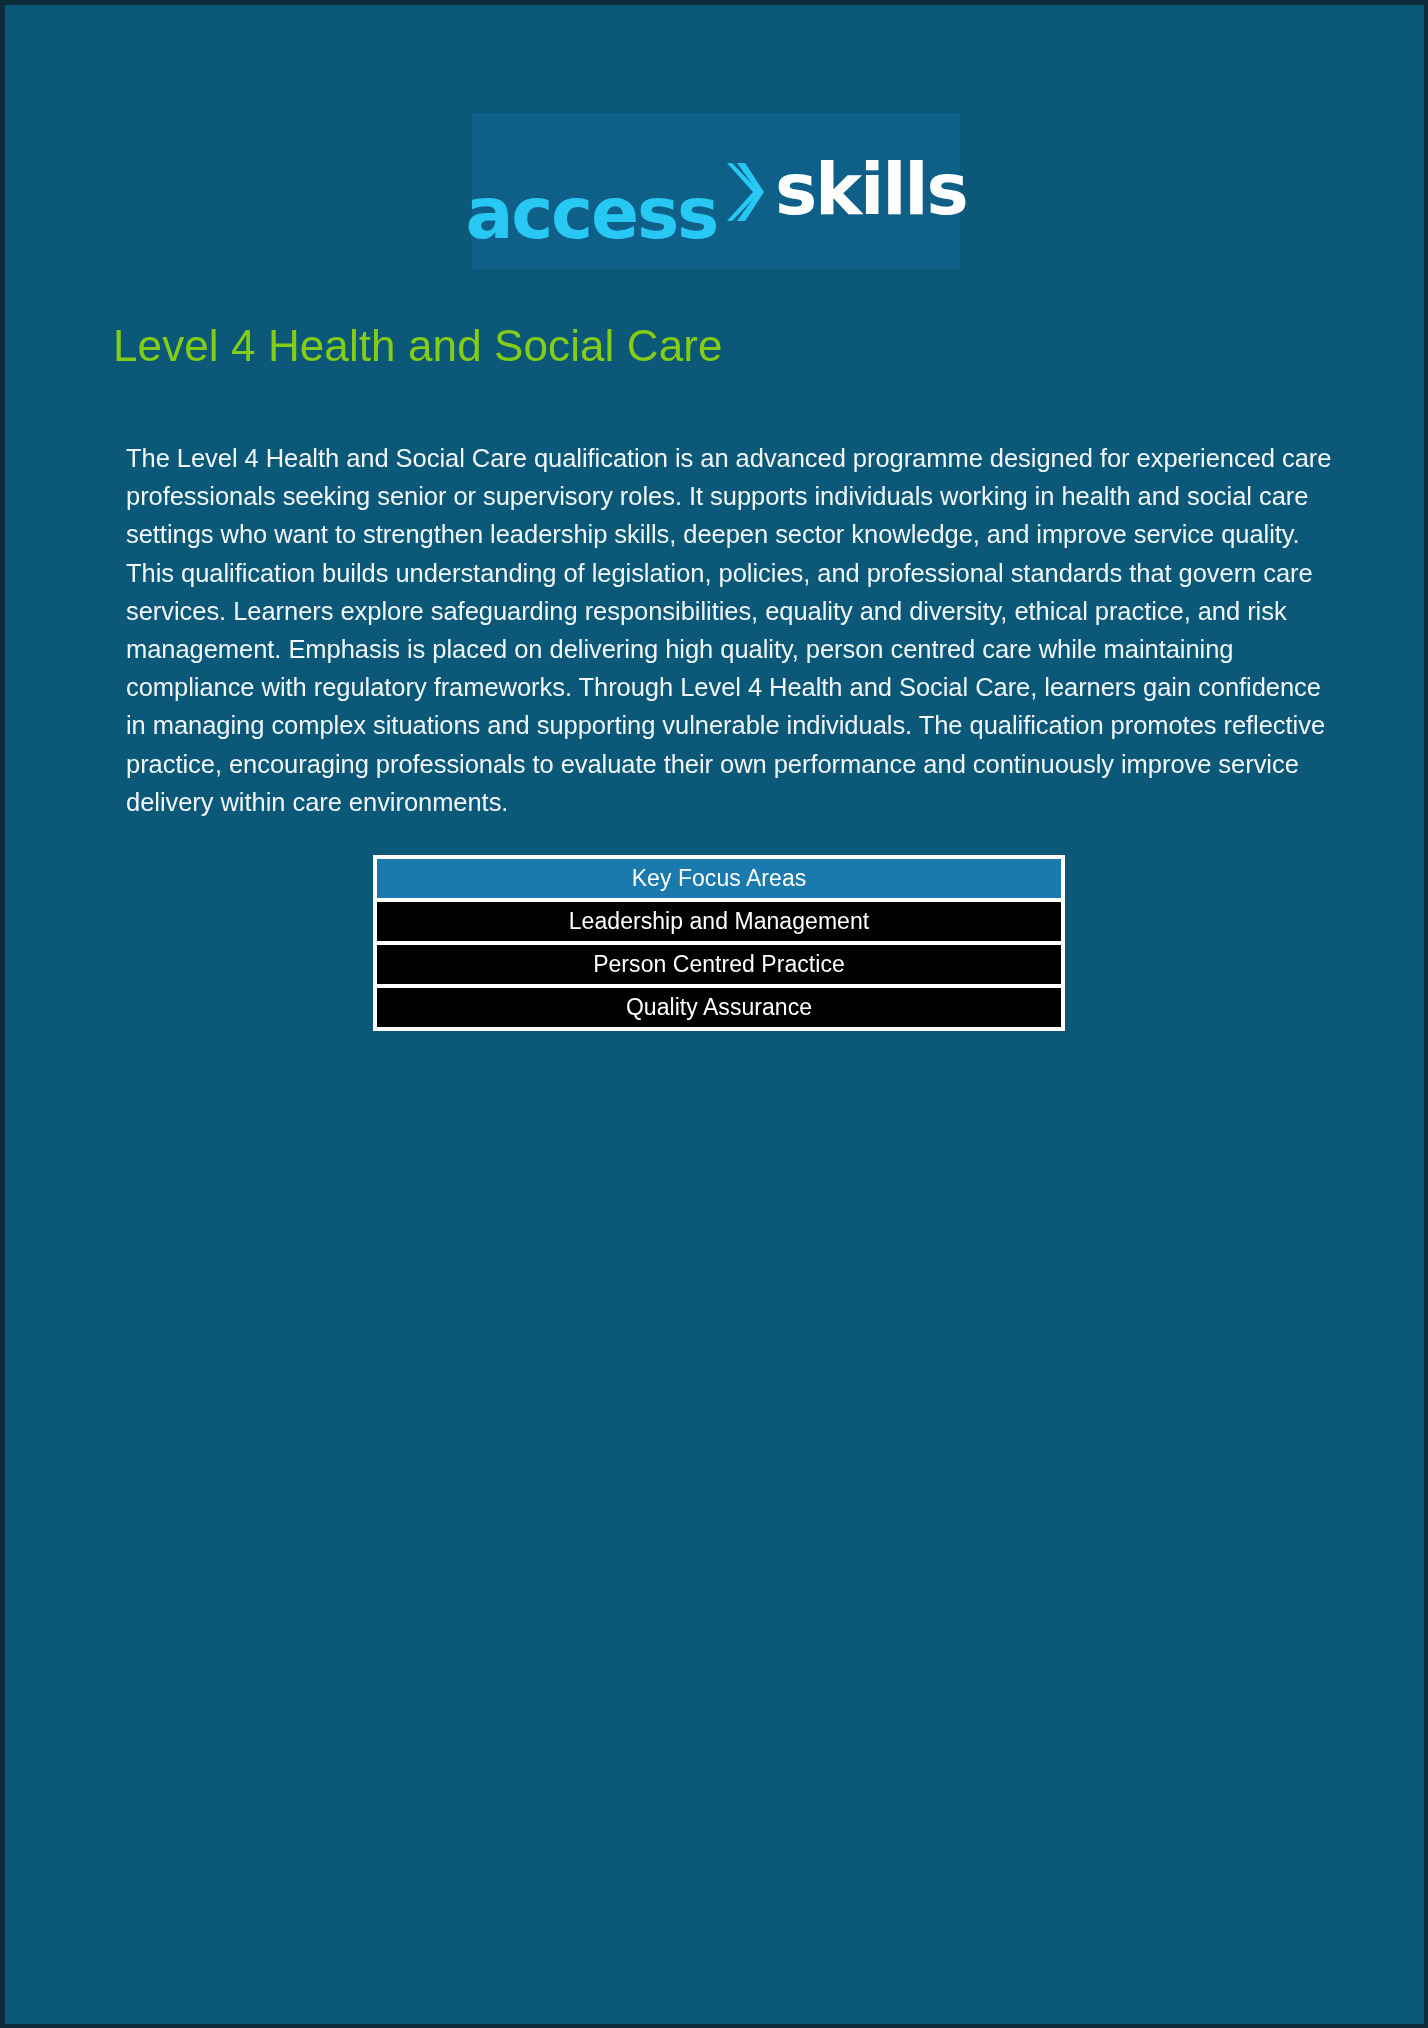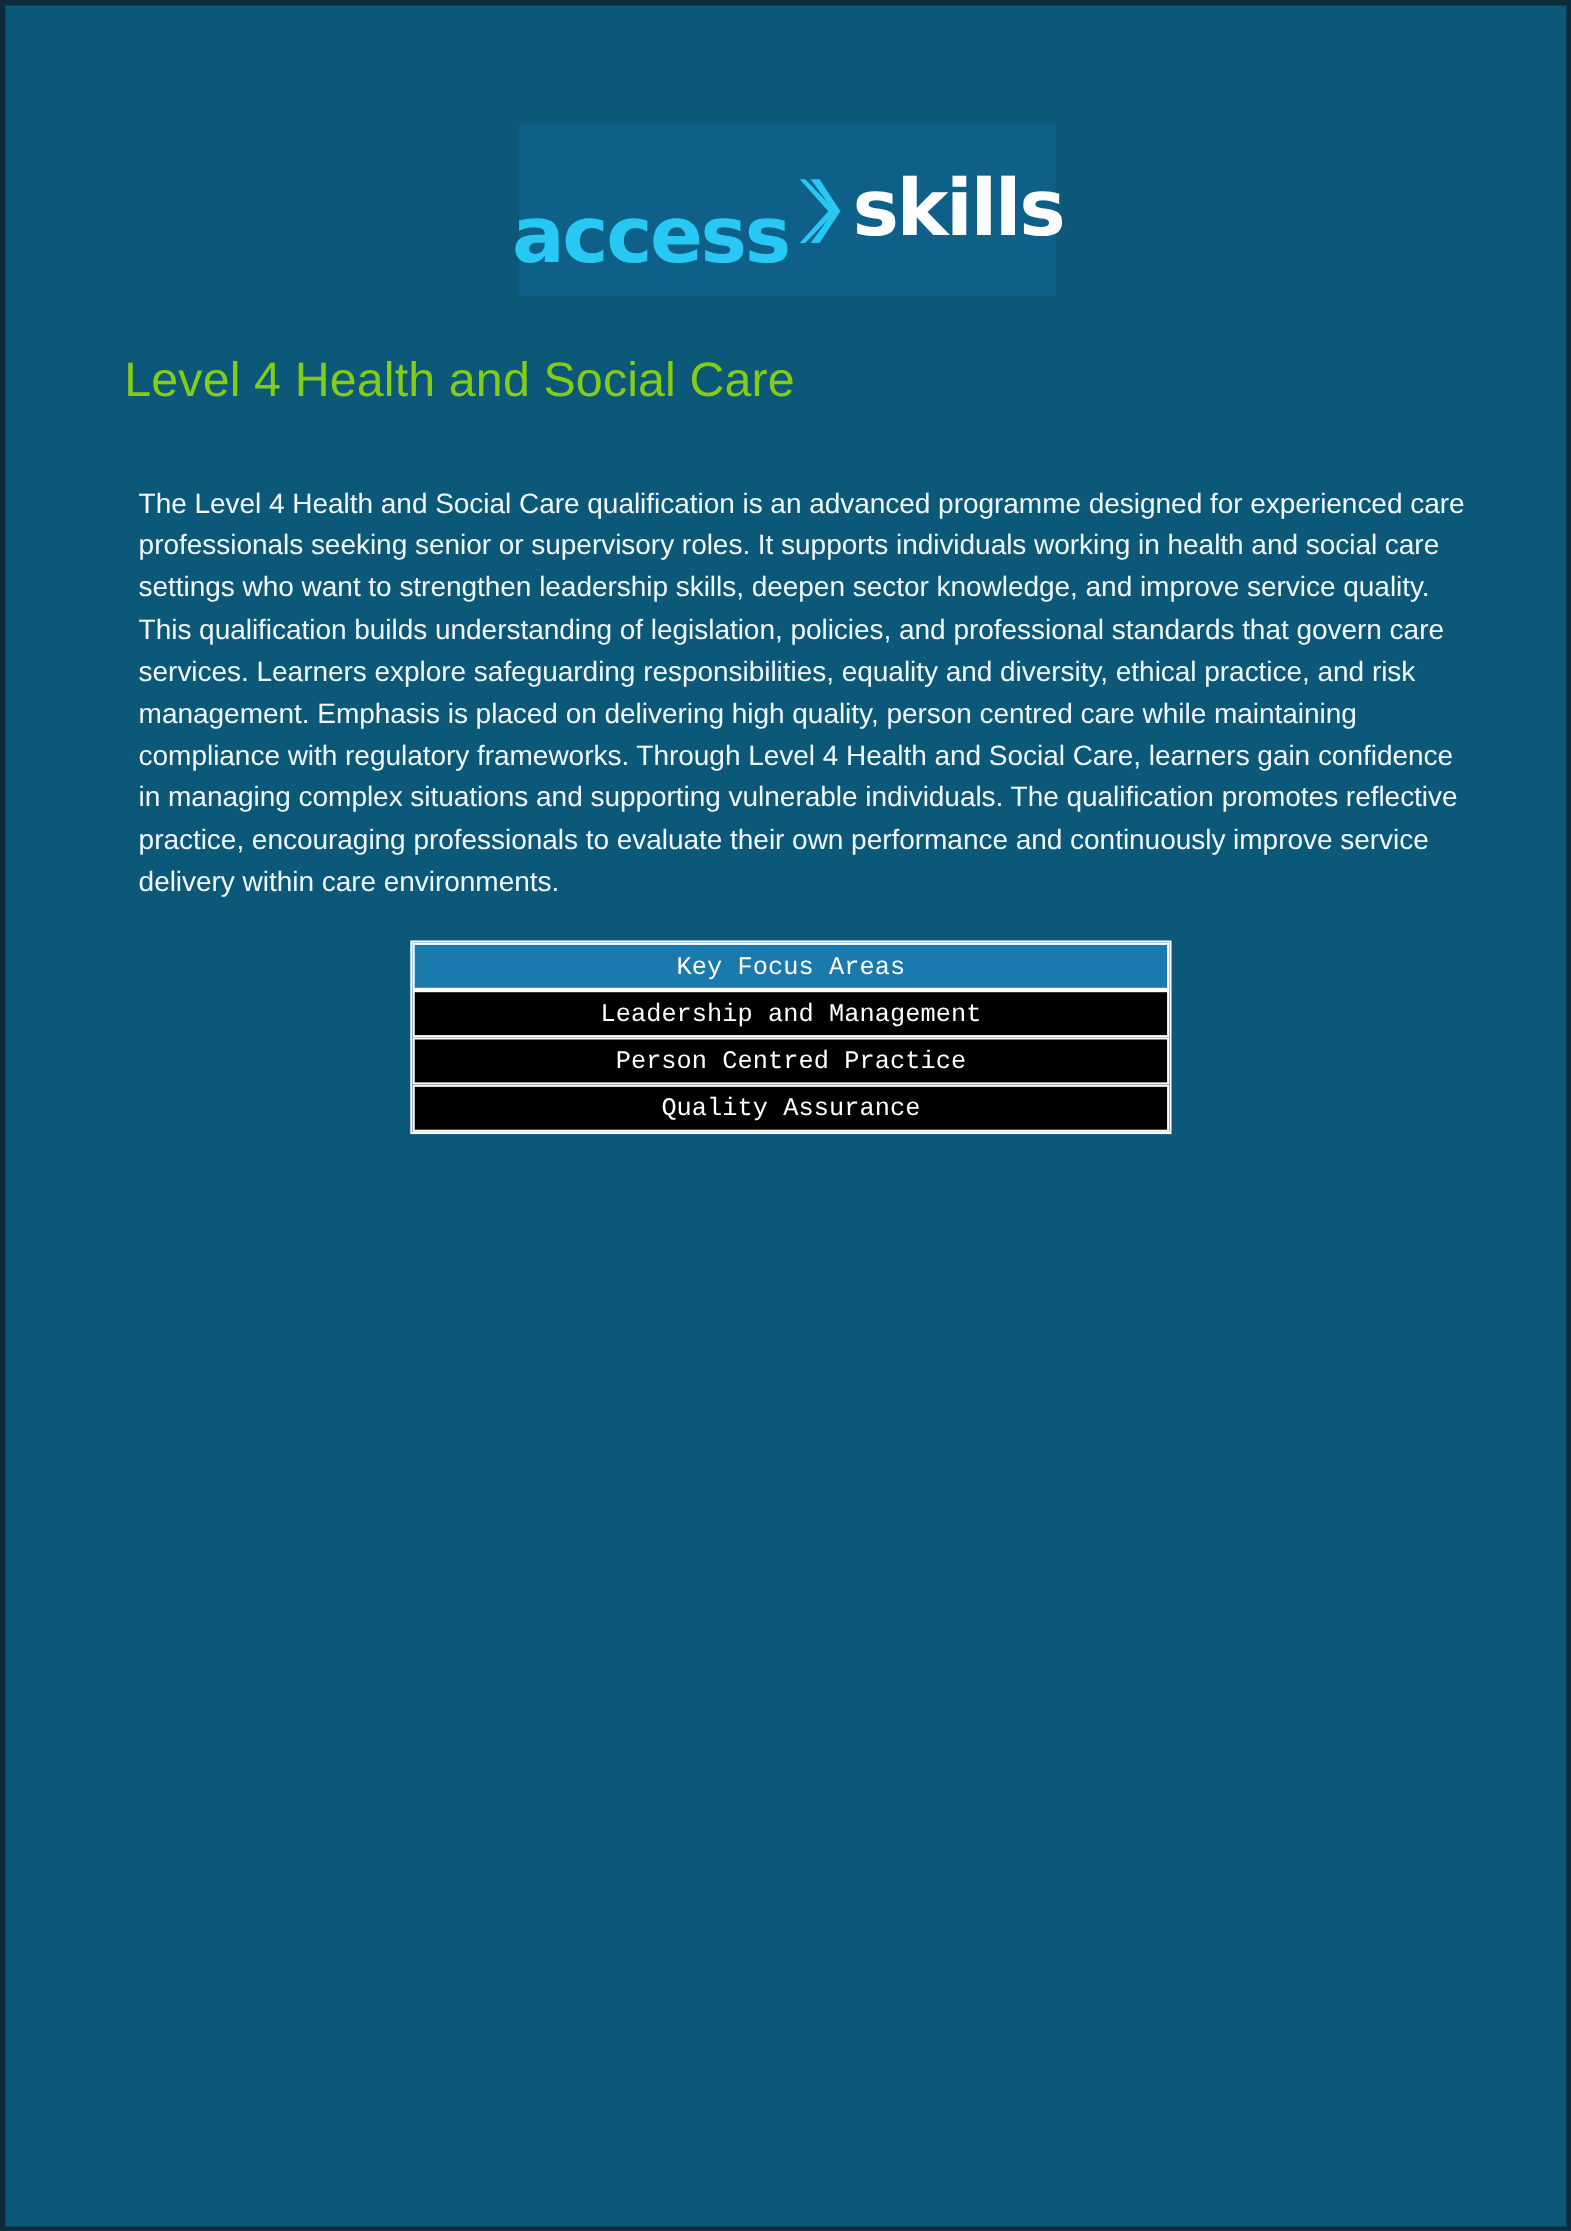--- a/index.html
+++ b/index.html
@@ -110,21 +110,20 @@
     box-sizing: border-box;
     height: 43px;
     padding: 0 10px;
     text-align: center;
     vertical-align: middle;
     color: #ffffff;
     font-size: 23px;
     font-weight: 400;
     letter-spacing: 0.05px;
     border: 2px solid #ffffff;
-    font-family: Liberation Mono, monospace;
   }
   #focus-table th {
     background: #1a79ad;
     font-weight: 400;
   }
   #focus-table td {
     background: #000000;
   }
 </style>
 </head>

